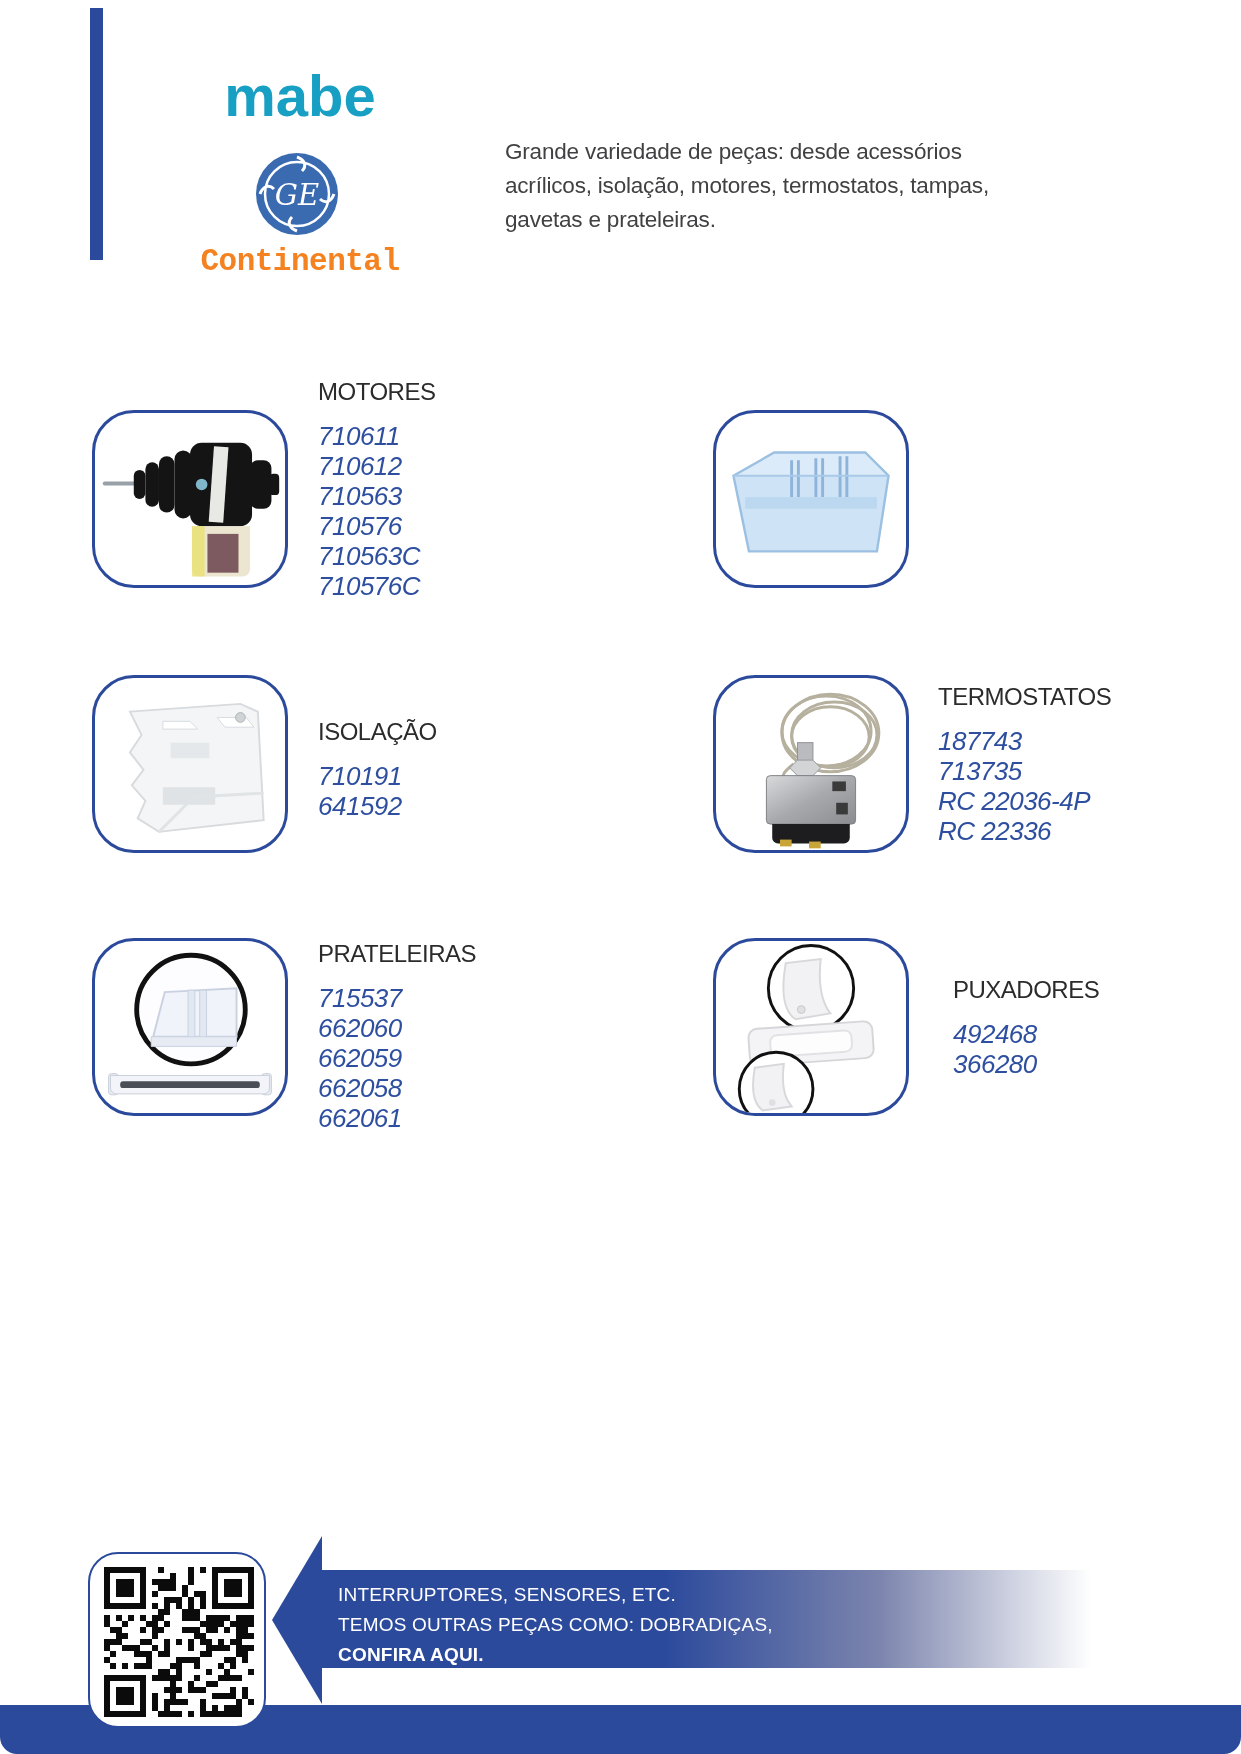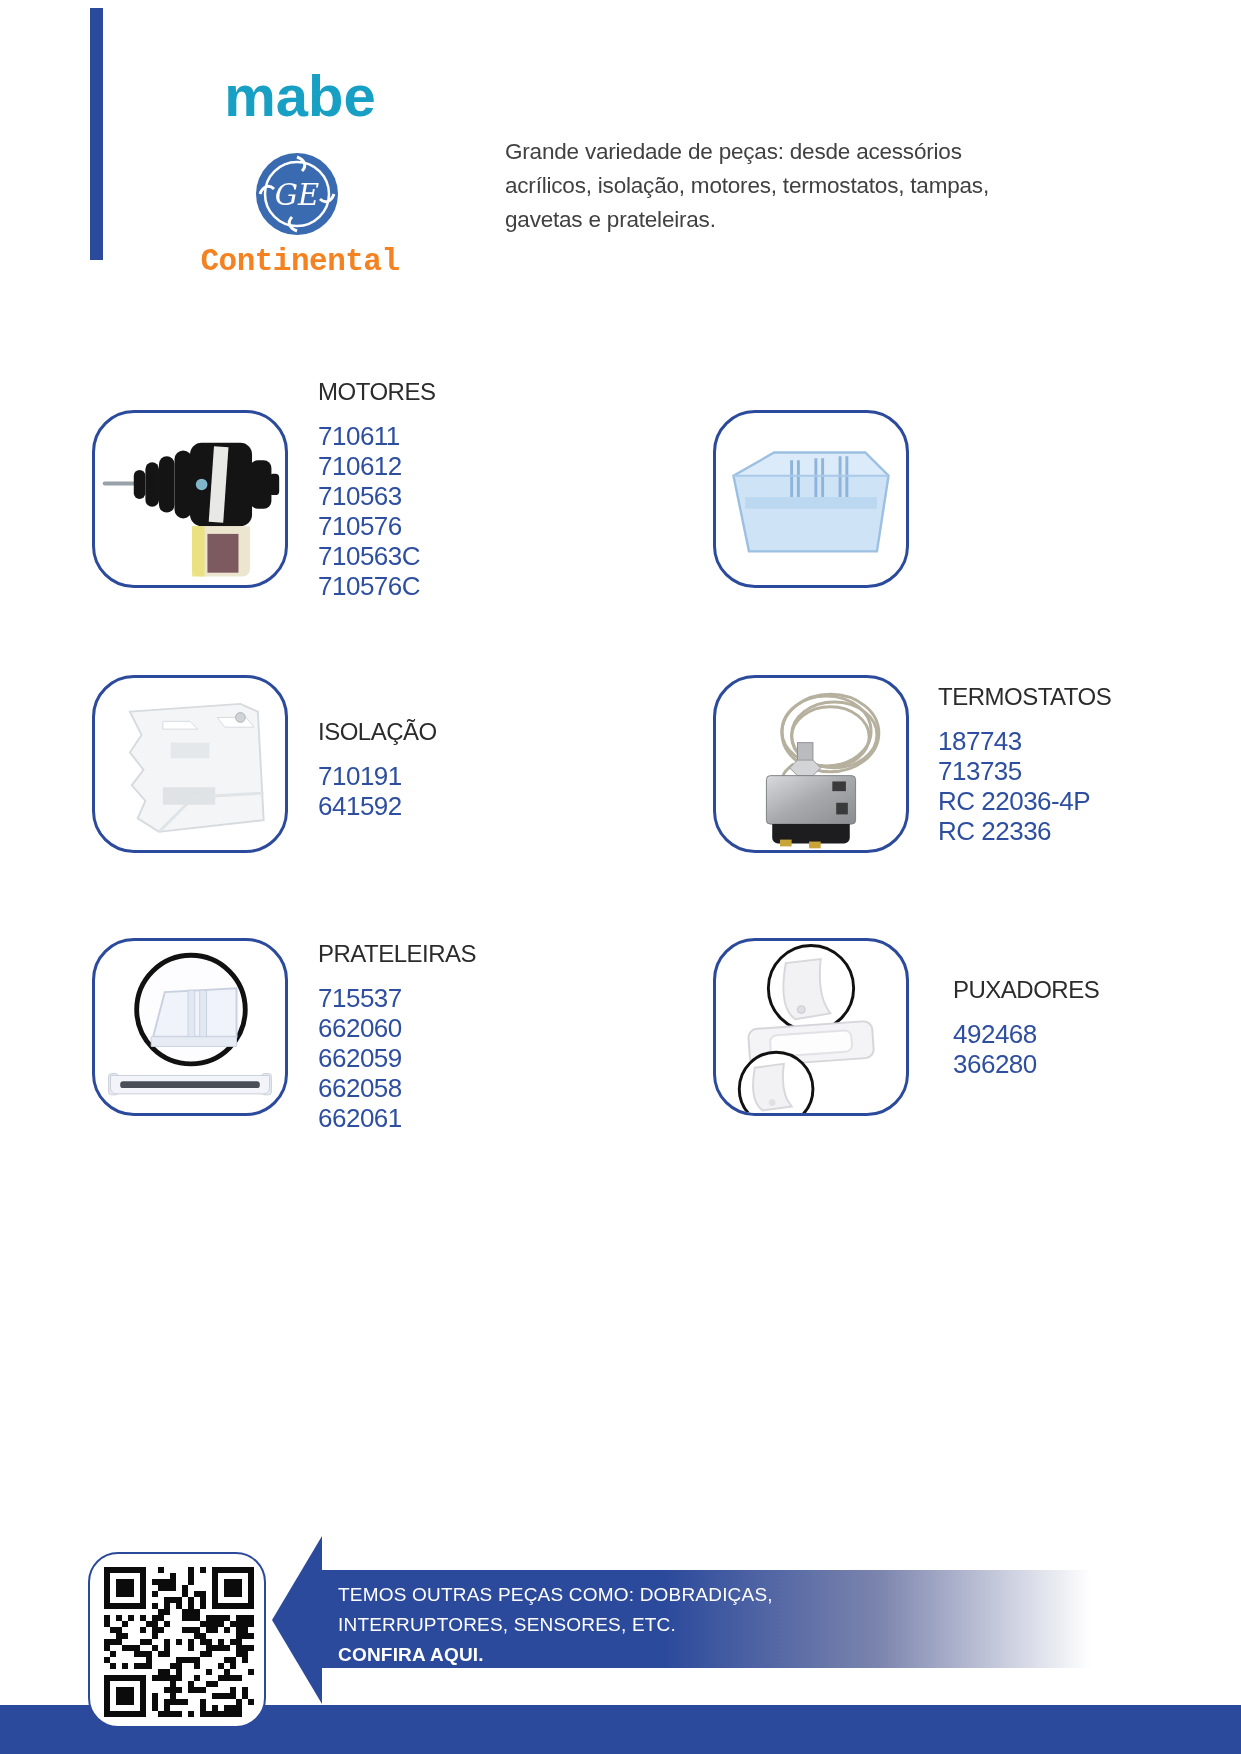--- a/index.html
+++ b/index.html
@@ -8,38 +8,39 @@
     --mabe:#179fc4;
     --ge:#3a6ab0;
     --continental:#f58220;
     --ink:#2b2b2b;
     --body:#414042;
   }
   html,body{margin:0;padding:0;background:#ffffff;}
   .page{
     position:relative;width:1241px;height:1754px;background:#fff;overflow:hidden;
     font-family:"Liberation Sans",sans-serif;
+    border-radius:17px;
   }
   .accent-bar{position:absolute;left:90px;top:8px;width:13px;height:252px;background:var(--accent);}
   
   .mabe-logo{position:absolute;left:200px;top:62px;width:200px;text-align:center;
     font-size:58px;font-weight:700;letter-spacing:0px;color:var(--mabe);}
   .ge-logo{position:absolute;left:255px;top:152px;width:84px;height:84px;}
   .continental-logo{position:absolute;left:200px;top:244px;width:200px;text-align:center;
     font-size:31px;font-weight:700;color:var(--continental);letter-spacing:-0.5px;font-family:Liberation Mono, monospace;}
   
   .intro{position:absolute;left:505px;top:112px;width:540px;
     font-size:22.5px;line-height:34px;color:var(--body);letter-spacing:-0.2px;}
   
   .imgbox{position:absolute;width:196px;height:178px;box-sizing:border-box;margin:0;
     border:3px solid var(--accent);border-radius:42px;background:#fff;overflow:hidden;}
   .imgbox svg{display:block;width:100%;height:100%;}
   .info{position:absolute;}
   .card-title{margin:0;font-size:24px;line-height:27px;font-weight:400;color:var(--ink);letter-spacing:-0.5px;}
-  .parts{margin-top:16px;}
+  .parts{margin-top:16px;font-style:italic;}
   .part{font-size:26px;line-height:30px;color:var(--partblue);letter-spacing:-0.5px;}
   
   .band{position:absolute;left:322px;top:1570px;width:818px;height:98px;
     background:linear-gradient(90deg,#2c4a9c 0%,#2c4a9c 42%,#7b84ad 68%,rgba(255,255,255,0) 94%);}
   .arrow{position:absolute;left:272px;top:1536px;width:50px;height:168px;background:var(--accent);
     clip-path:polygon(100% 0,100% 100%,0 50%);}
   .band-text{position:absolute;left:338px;top:1580px;color:#fff;font-size:19px;line-height:30px;letter-spacing:0.2px;}
   .band-text .b3{font-weight:700;}
   .bottom-bar{position:absolute;left:0;top:1705px;width:1241px;height:49px;background:var(--accent);}
   .qr-box{position:absolute;left:88px;top:1552px;width:178px;height:176px;box-sizing:border-box;
@@ -221,22 +222,22 @@
     <h2 class="card-title">PUXADORES</h2>
     <div class="parts">
       <div class="part">492468</div>
       <div class="part">366280</div>
     </div>
   </div>
 
   <div class="band"></div>
   <div class="arrow"></div>
   <div class="band-text">
+    <div>INTERRUPTORES, SENSORES, ETC.</div>
     <div>TEMOS OUTRAS PEÇAS COMO: DOBRADIÇAS,</div>
-    <div>INTERRUPTORES, SENSORES, ETC.</div>
     <div class="b3">CONFIRA AQUI.</div>
   </div>
 
   <div class="bottom-bar">
     
   </div>
 
   <div class="qr-box">
     <svg viewBox="0 0 25 25" shape-rendering="crispEdges">
         <g fill="#0b0b0b">

